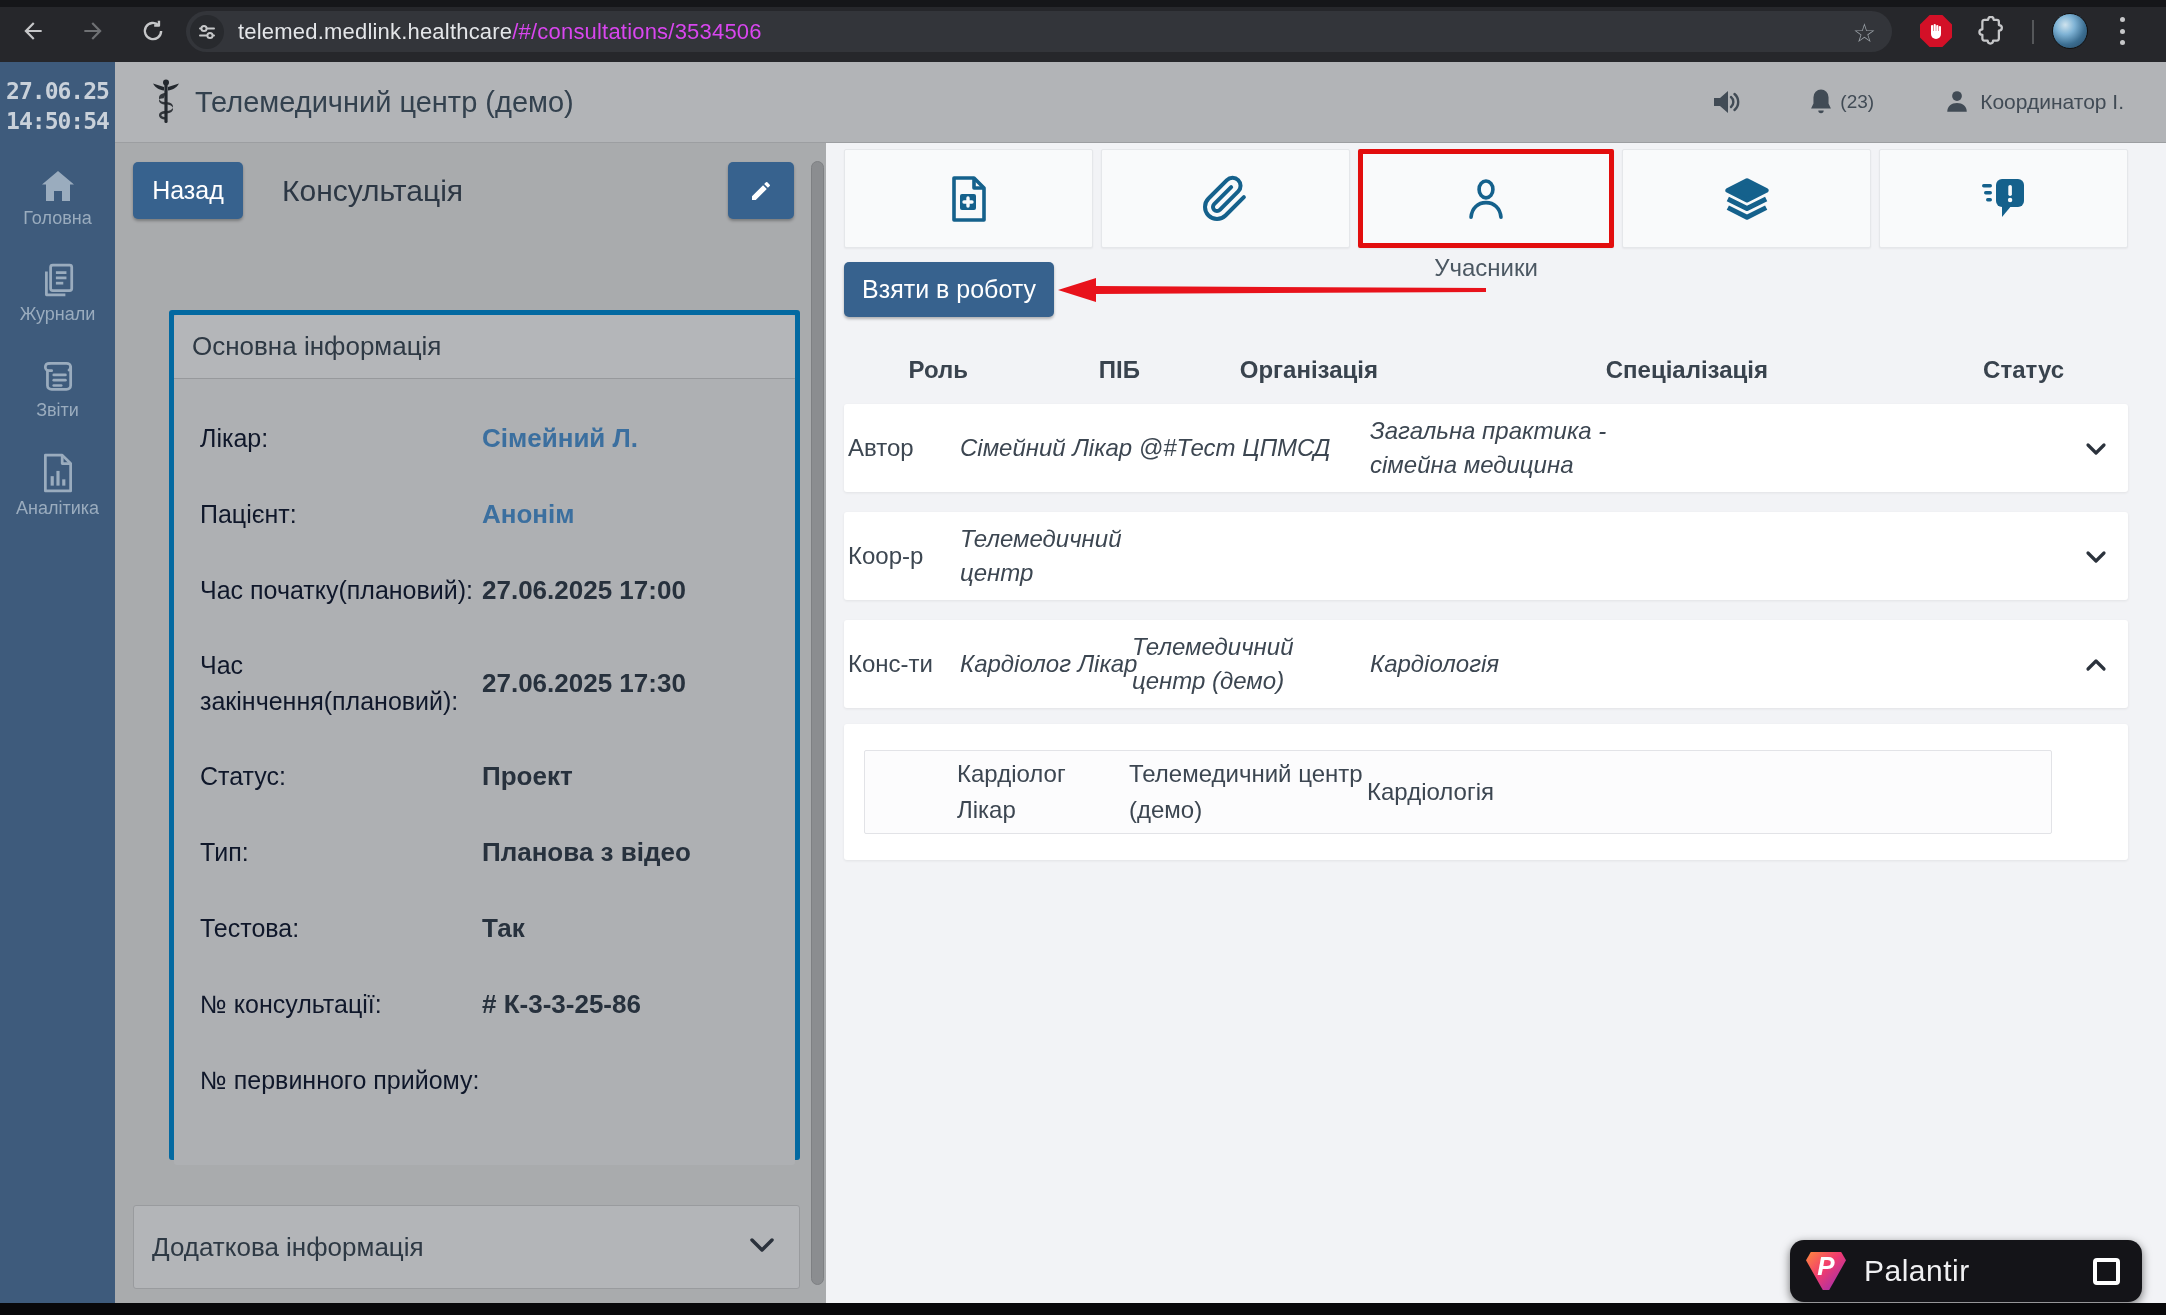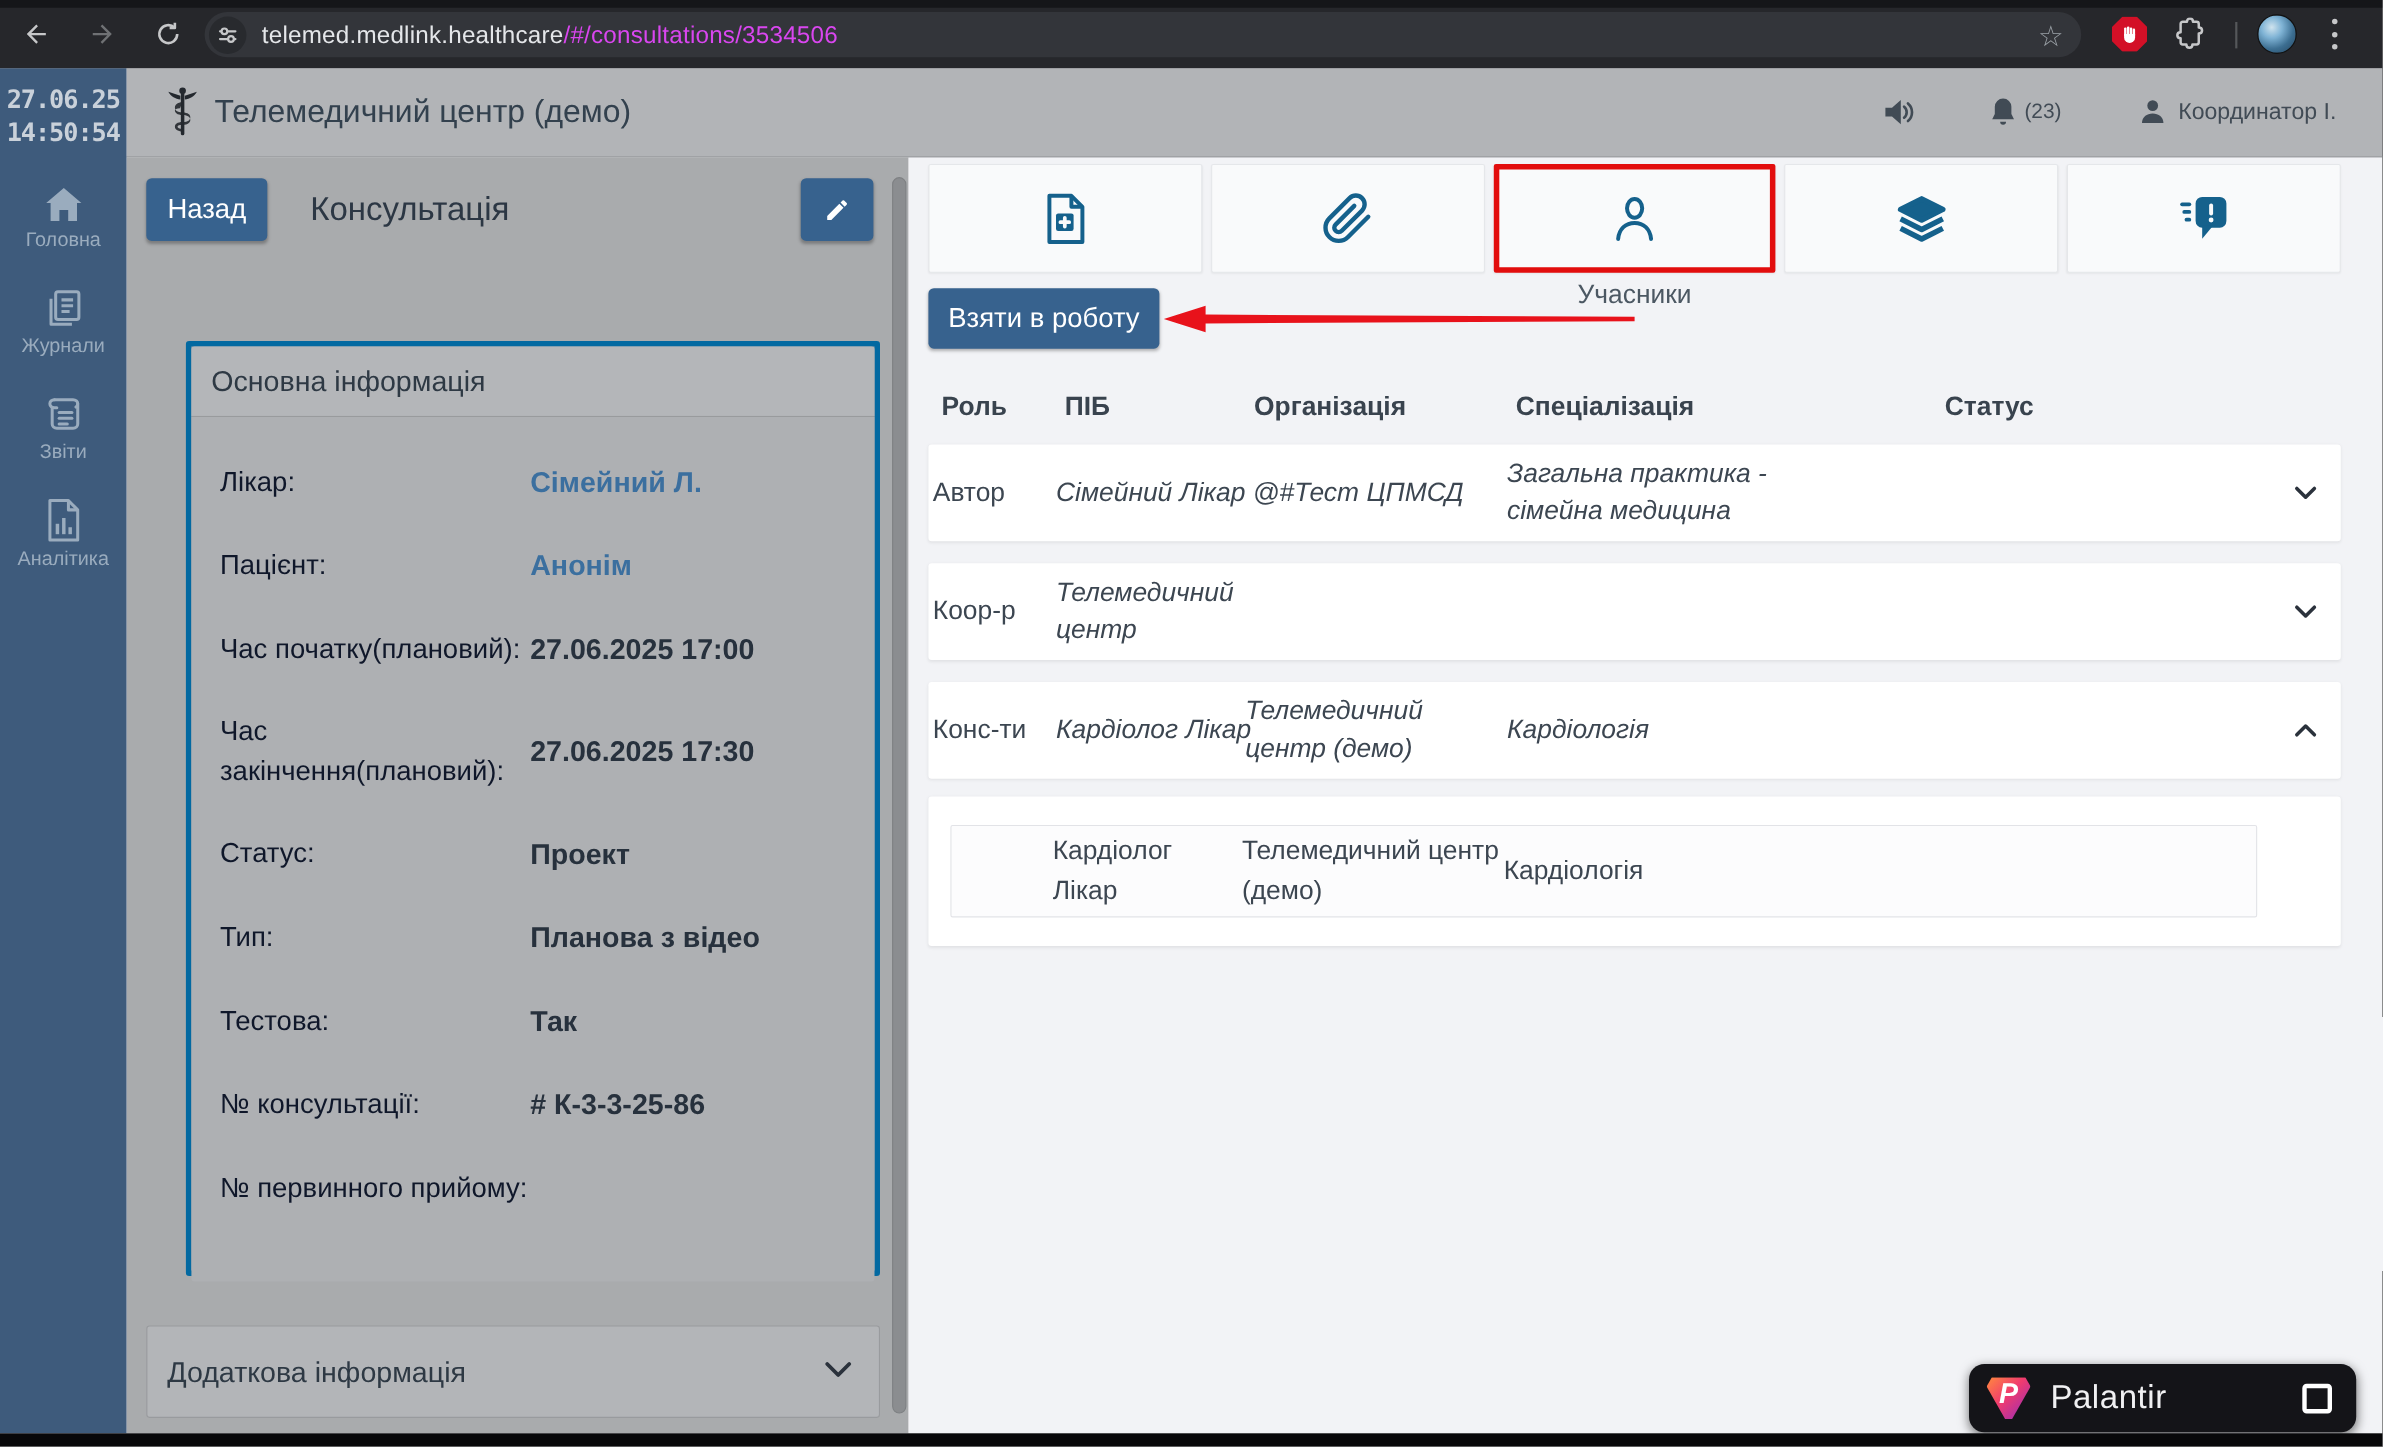--- a/index.html
+++ b/index.html
@@ -75,21 +75,21 @@
             padding:6px 38px 0 18px; z-index:3; }
   .tabs { display:flex; gap:8px; }
   .tab { flex:1; height:99px; background:#f9fafb; border:1px solid #e5e7ea; border-radius:2px;
          display:flex; align-items:center; justify-content:center; box-shadow:0 1px 2px rgba(0,0,0,.05); cursor:pointer; }
   .tab-active { border:5px solid #e20d0d; }
   .below-tabs { position:relative; height:108px; }
   .tab-caption { position:absolute; left:0; top:6px; width:1284px; text-align:center; font-size:24px; color:#4c5863; }
   .work-btn { position:absolute; left:0; top:14px; width:210px; height:55px; }
   .red-arrow { position:absolute; left:214px; top:28px; }
   .thead { display:grid; grid-template-columns:112px 172px 238px 390px 1fr 64px; padding-left:12px;
-           font-size:24px; font-weight:700; color:#39434e; }
+           font-size:24px; font-weight:700; color:#39434e;text-align:right; }
   .trow { display:grid; grid-template-columns:112px 172px 238px 390px 1fr 64px; padding-left:4px; align-items:center;
           background:#fff; border-radius:3px; min-height:88px; margin-top:20px; box-shadow:0 1px 3px rgba(0,0,0,.07);
           font-size:24px; color:#3c4651; line-height:1.4; cursor:pointer; }
   .c-it { font-style:italic; }
   .nowrap { white-space:nowrap; }
   .spec-narrow { max-width:255px; }
   .chev-cell { justify-self:center; }
   .subwrap { background:#fff; border-radius:3px; margin-top:16px; padding:26px 76px 26px 20px; box-shadow:0 1px 3px rgba(0,0,0,.07); }
   .subrow { display:grid; grid-template-columns:92px 172px 238px 390px 1fr; align-items:center; min-height:84px;
             background:#fcfcfd; border:1px solid #e2e3e7; border-radius:2px; font-size:24px; color:#3c4651; line-height:1.5; }

